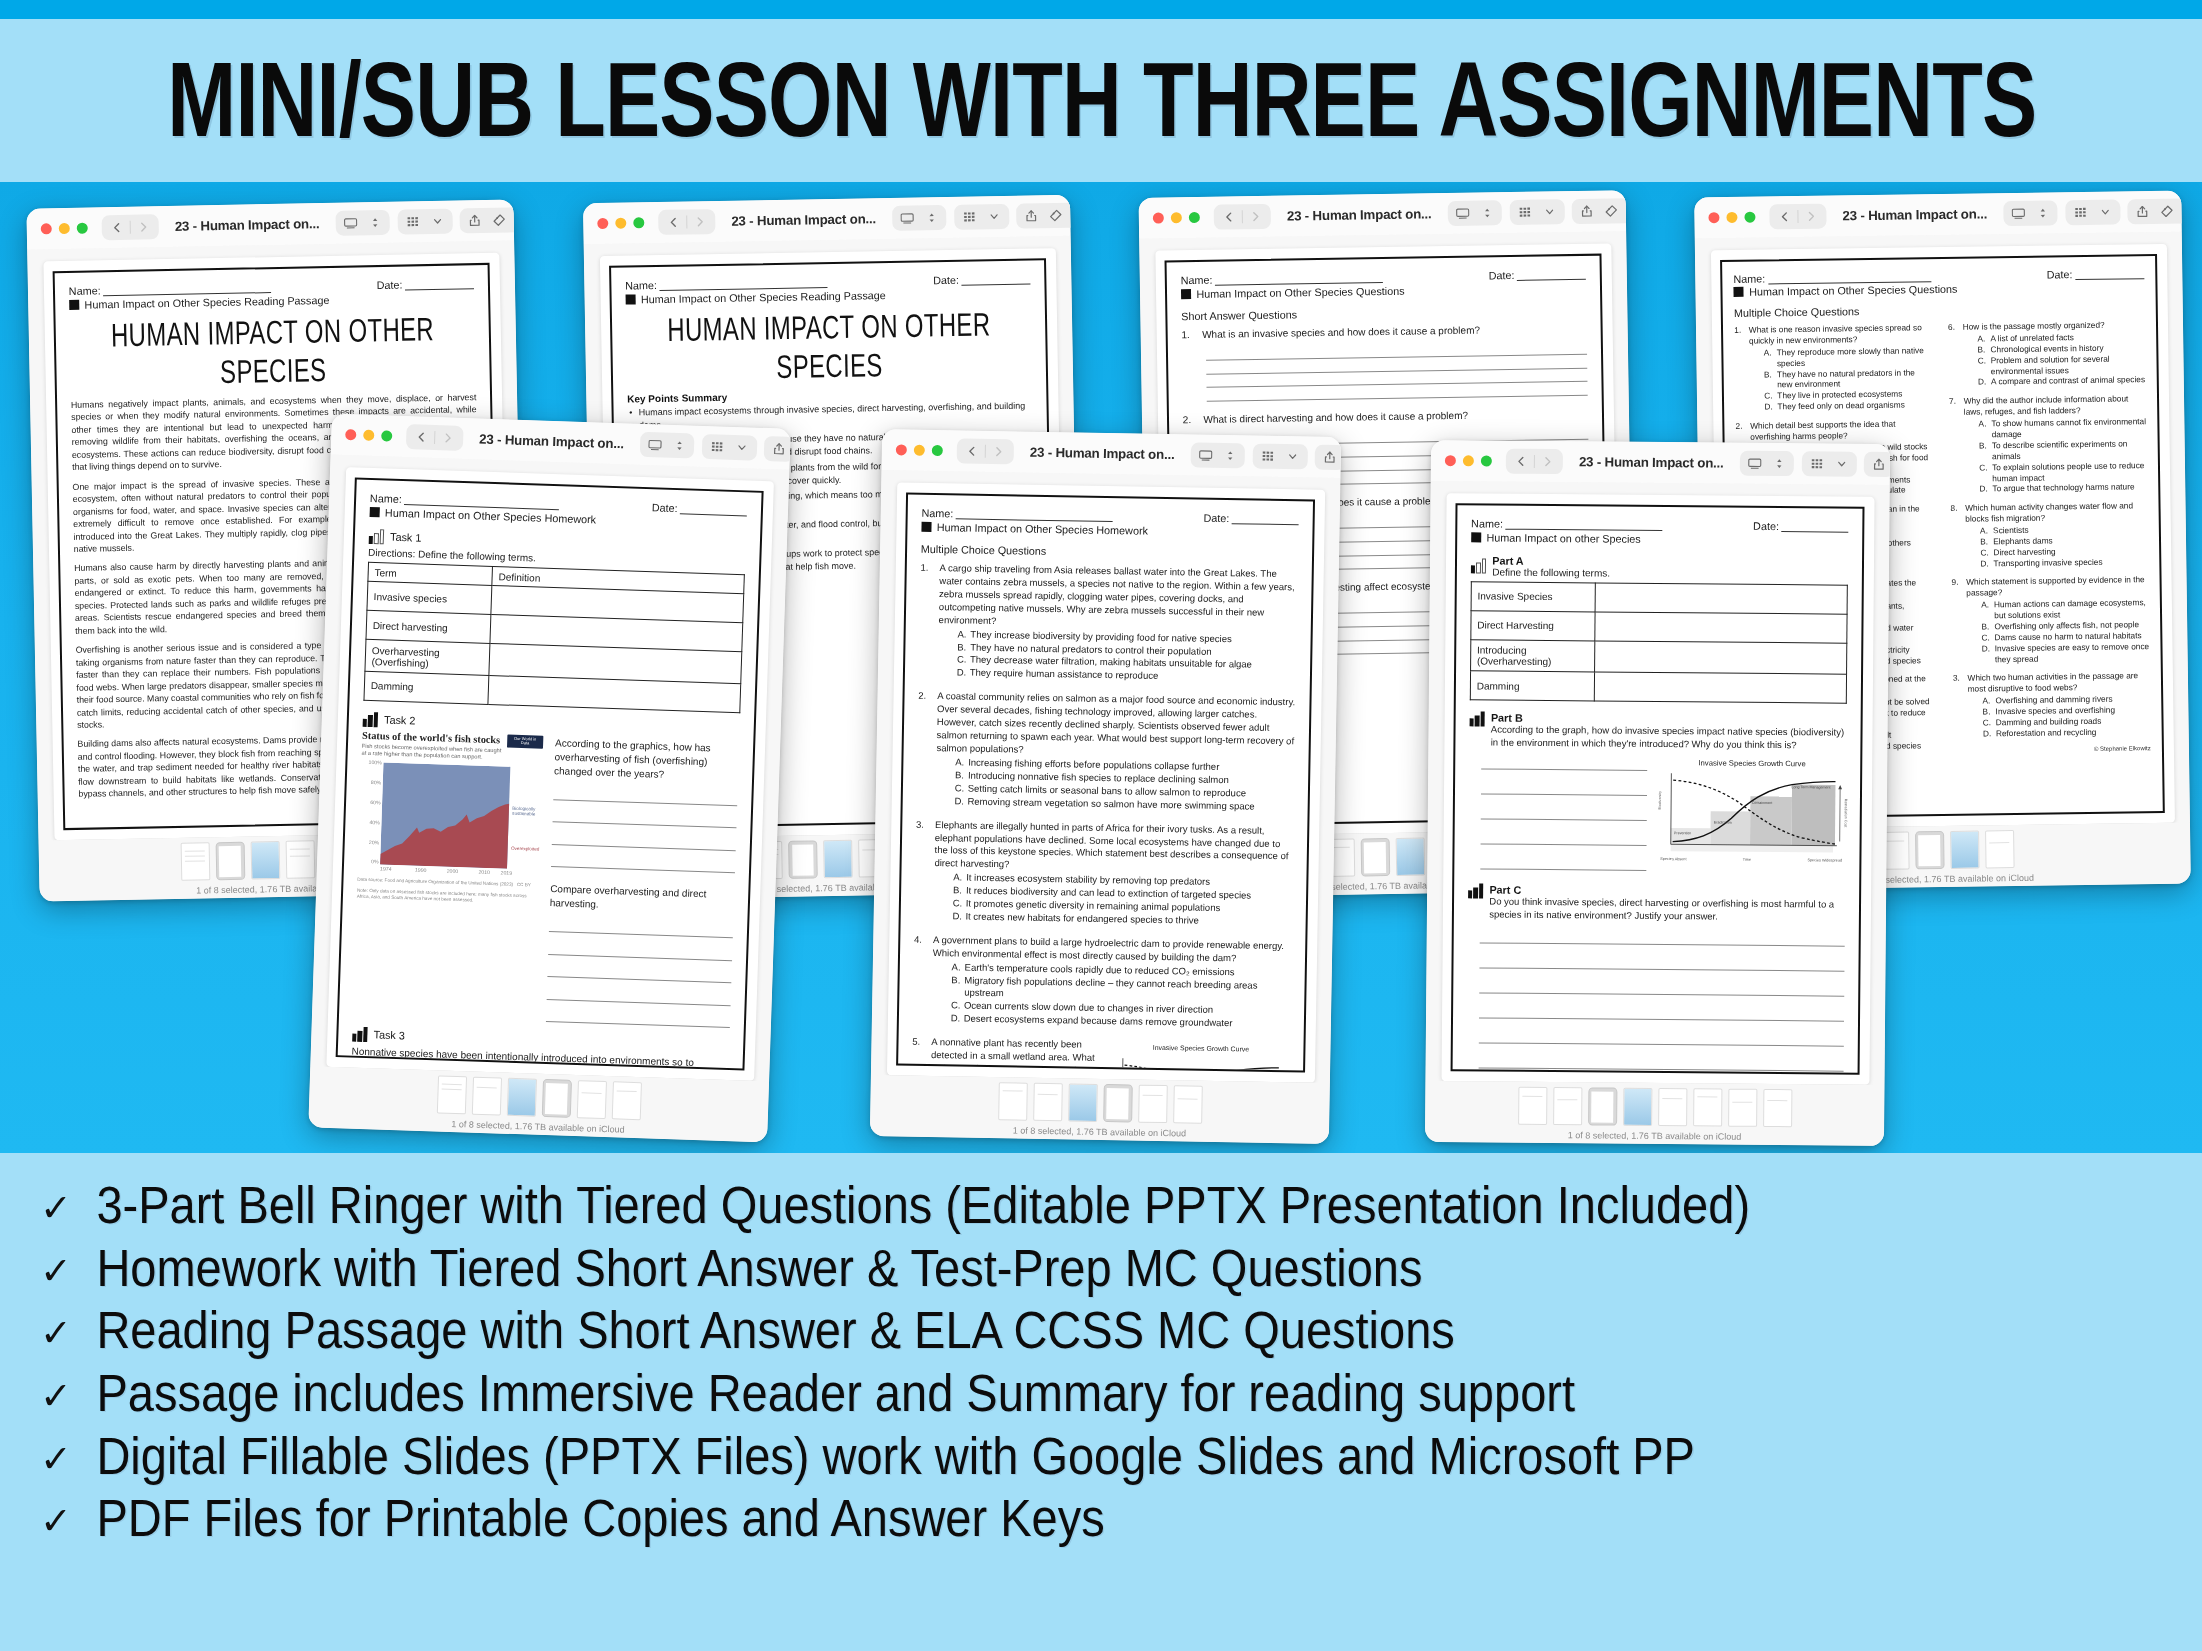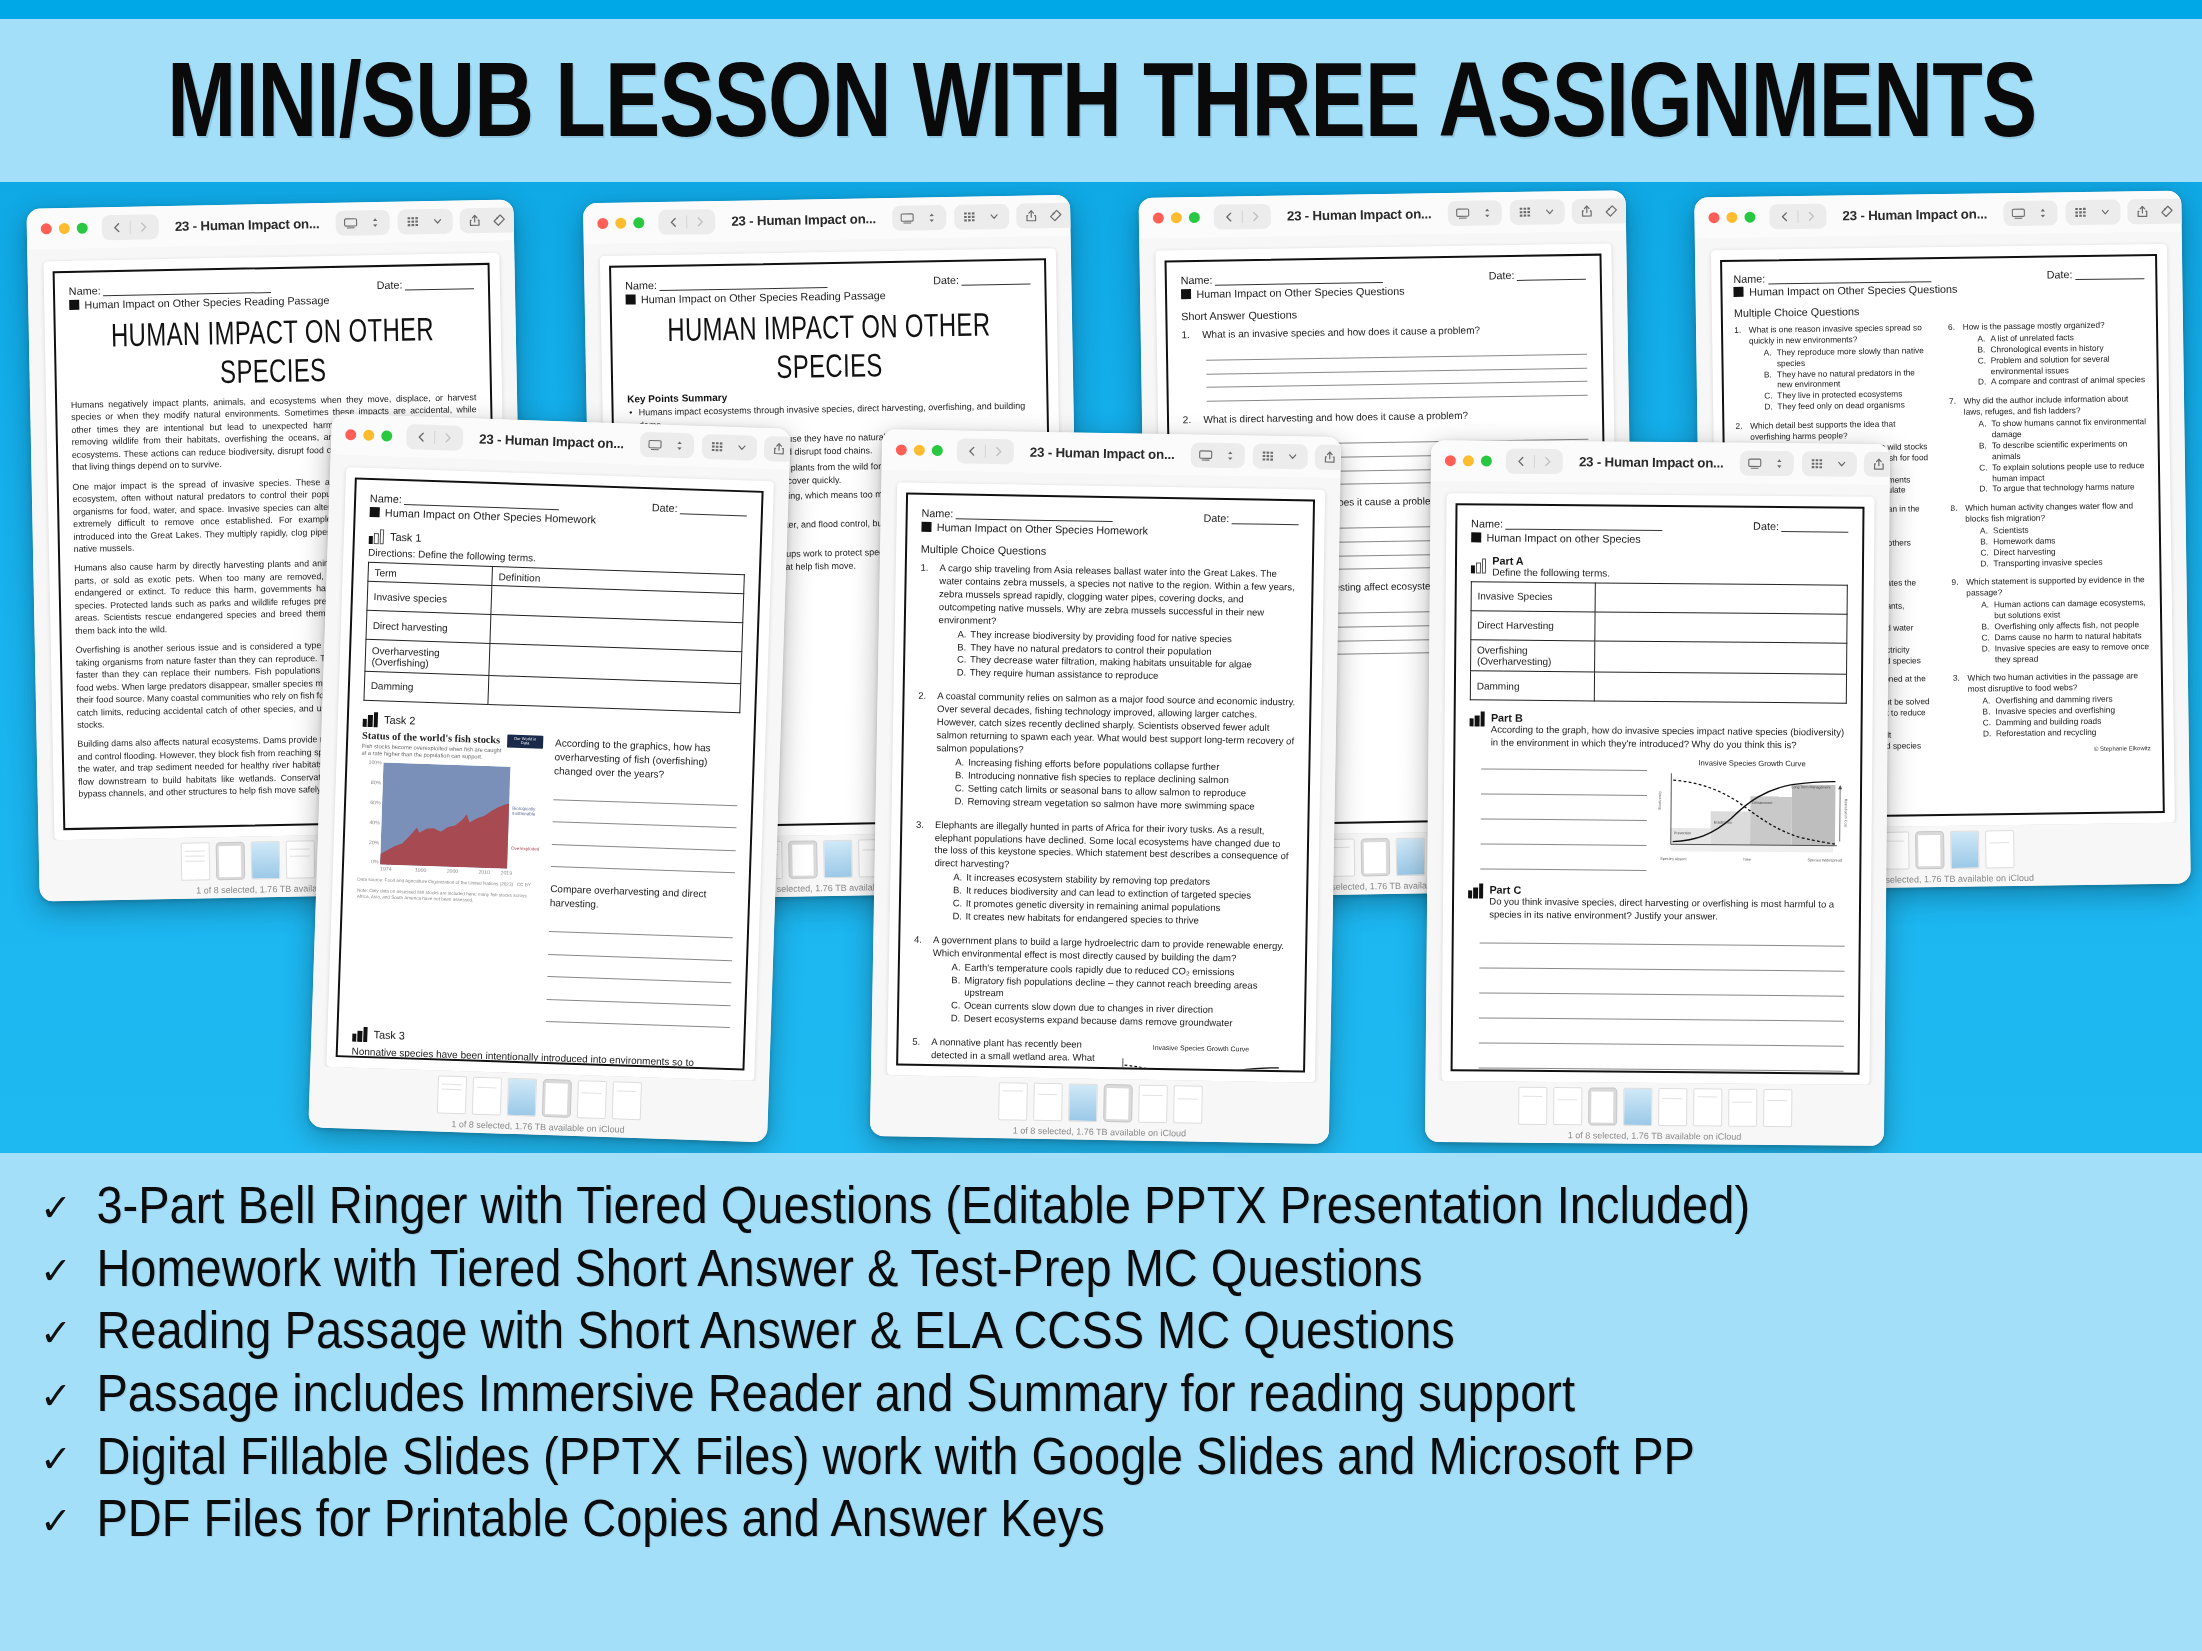--- a/index.html
+++ b/index.html
@@ -931,21 +931,21 @@
               <div class="mc-q">
                   <span class="n">8.</span>
                   <span class="t"><span>Which human activity changes water flow and blocks fish migration?</span>
                 <ul class="mc-opts">
                   <li>
                         <span class="l">A.</span>
                         <span>Scientists</span>
                       </li>
                   <li>
                         <span class="l">B.</span>
-                        <span>Homework dams</span>
+                        <span>Elephants dams</span>
                       </li>
                   <li>
                         <span class="l">C.</span>
                         <span>Direct harvesting</span>
                       </li>
                   <li>
                         <span class="l">D.</span>
                         <span>Transporting invasive species</span>
                       </li>
                 </ul></span>
@@ -1584,21 +1584,21 @@
             <tbody>
                 <tr>
                   <td class="term tall">Invasive Species</td>
                   <td></td>
                 </tr>
             <tr>
                   <td class="term tall">Direct Harvesting</td>
                   <td></td>
                 </tr>
             <tr>
-                  <td class="term tall">Overfishing (Overharvesting)</td>
+                  <td class="term tall">Introducing (Overharvesting)</td>
                   <td></td>
                 </tr>
             <tr>
                   <td class="term tall">Damming</td>
                   <td></td>
                 </tr>
           </tbody>
             </table>
 
           <div class="task-h" style="align-items:flex-start;">

